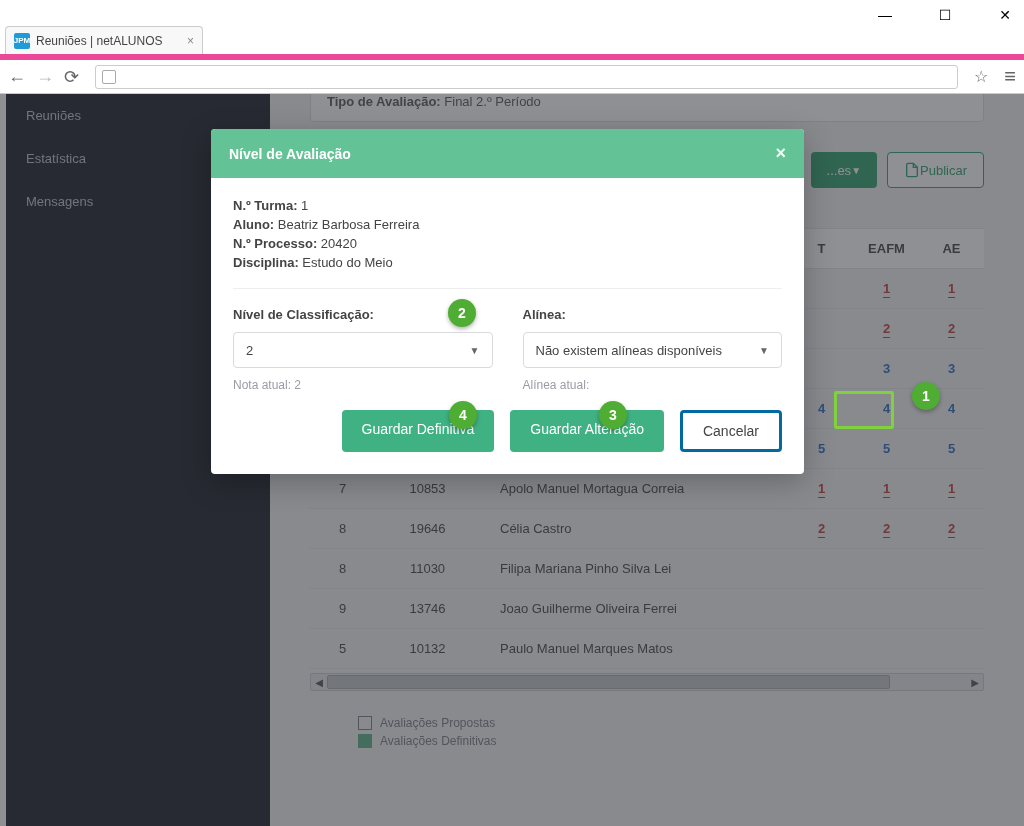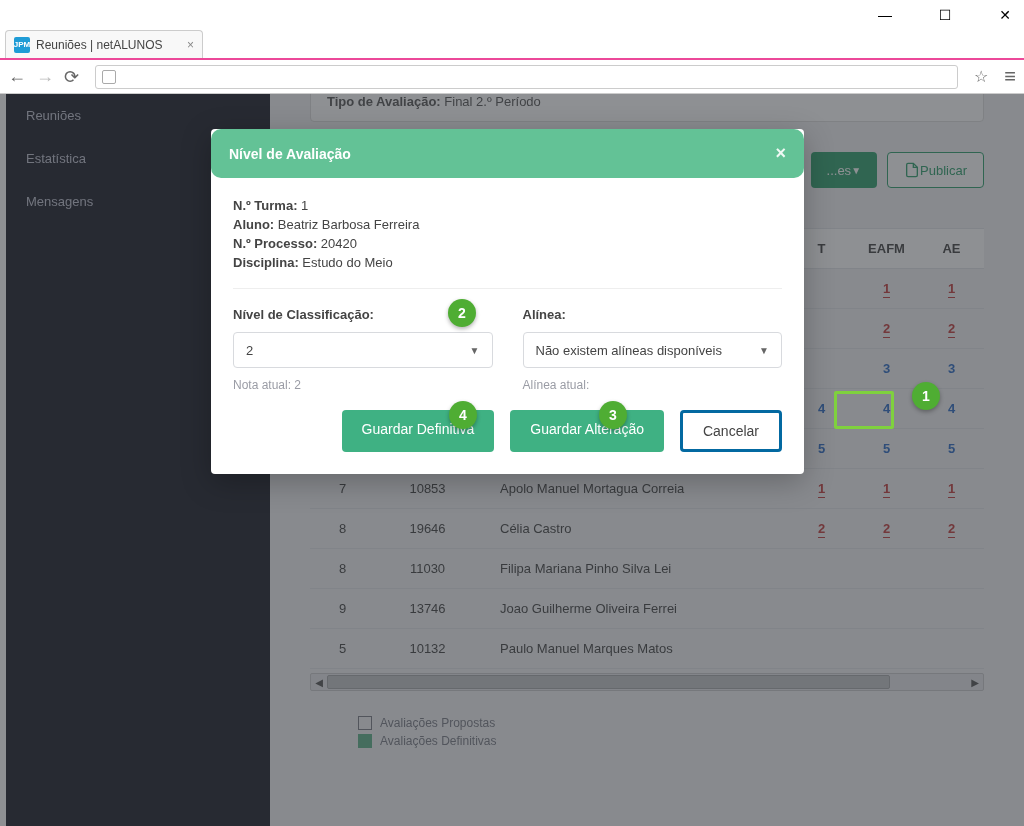--- a/index.html
+++ b/index.html
@@ -1,19 +1,19 @@
 <!DOCTYPE html>
 <html><head>
 <meta charset="utf-8">
 <style>
   * { box-sizing: border-box; font-family: "Segoe UI", Arial, sans-serif; }
   body { margin:0; padding:0; width:1024px; height:826px; background:#fff; overflow:hidden; }
   .window-chrome { height:30px; display:flex; justify-content:flex-end; align-items:center; padding-right:4px; gap:30px; font-size:14px;}
   .window-btn { width:30px; text-align:center; }
-  .tab-bar { height:30px; background:#fff; display:flex; align-items:flex-end; border-bottom:2px solid #ec4899; padding-left:5px;}
+  .tab-bar { height:30px; background:#fff; display:flex; align-items:flex-end; border-bottom:6px solid #ec4899; padding-left:5px;}
   .tab { height:28px; width:198px; background:#f8f8f8; border:1px solid #ccc; border-bottom:none; border-top-left-radius:4px; border-top-right-radius:4px; display:flex; align-items:center; padding:0 8px; font-size:12px; color:#444;}
   .tab .favicon { width:16px; height:16px; background:#1f9cd6; color:#fff; font-size:8px; font-weight:bold; display:flex; align-items:center; justify-content:center; margin-right:6px; border-radius:2px;}
   .tab .label { flex:1; white-space:nowrap; overflow:hidden; text-overflow:ellipsis;}
   .tab .close { color:#888; font-size:12px; margin-left:4px;}
   .nav-bar { height:34px; display:flex; align-items:center; padding:0 8px; border-bottom:1px solid #ccc; gap:10px;}
   .nav-bar .nav-icon { color:#666; font-size:18px;}
   .nav-bar .nav-icon.disabled { color:#bbb;}
   .url-bar { flex:1; height:24px; border:1px solid #ccc; border-radius:3px; margin:0 6px; display:flex; align-items:center; padding:0 6px; color:#999;}
   .url-bar .page-icon { width:14px; height:14px; border:1px solid #aaa; border-radius:2px; margin-right:6px;}
   .star { color:#666; font-size:16px; margin-right:6px;}
@@ -41,21 +41,21 @@
   .hscroll { height:18px; background:#e6e7ea; border:1px solid #c9cacc; border-radius:2px; margin-top:4px; display:flex; align-items:center;}
   .hscroll .arrow { width:16px; text-align:center; font-size:10px; color:#555;}
   .hscroll .track { flex:1; height:100%; position:relative;}
   .hscroll .thumb { position:absolute; left:0; top:1px; bottom:1px; width:88%; background:#c4c5c7; border:1px solid #a7a8aa; border-radius:2px;}
   .legend { margin-top:25px; font-size:12px; color:#7a7c86;}
   .legend div { display:flex; align-items:flex-start; gap:8px; margin-bottom:4px;margin-left:48px;}
   .legend .sw { width:14px; height:14px; border:1px solid #7a7c86;}
   .legend .sw.solid { background:#5eb18b; border-color:#5eb18b;}
   .overlay { position:absolute; left:0; right:0; top:0; bottom:0; background:rgba(50,52,58,0.55);}
   .modal { position:absolute; left:211px; top:35px; width:593px; background:#fff; border-radius:4px; box-shadow:0 8px 30px rgba(0,0,0,.25);}
-  .modal-head { background:#63c296; color:#fff; padding:14px 18px; border-top-left-radius:4px; border-top-right-radius:4px; display:flex; justify-content:space-between; align-items:center; font-size:14px; font-weight:600;border-radius:10px;}
+  .modal-head { background:#63c296; color:#fff; padding:14px 18px; border-top-left-radius:4px; border-top-right-radius:4px; display:flex; justify-content:space-between; align-items:center; font-size:14px; font-weight:600;}
   .modal-close { font-size:18px; cursor:pointer; opacity:.9;}
   .modal-body { padding:20px 22px 0 22px; font-size:13px; color:#444;}
   .modal-body p { margin:0 0 4px 0;}
   .modal-body p b { font-weight:600;}
   .modal-hr { border:none; border-top:1px solid #eee; margin:18px 0;}
   .form-row { display:flex; gap:30px;}
   .form-col { flex:1;}
   .form-label { font-weight:600; font-size:13px; margin-bottom:10px; display:block;}
   .select { width:100%; height:36px; border:1px solid #d8dade; border-radius:4px; display:flex; align-items:center; padding:0 12px; font-size:13px; justify-content:space-between; color:#444;}
   .select .caret { font-size:10px; color:#666;}

